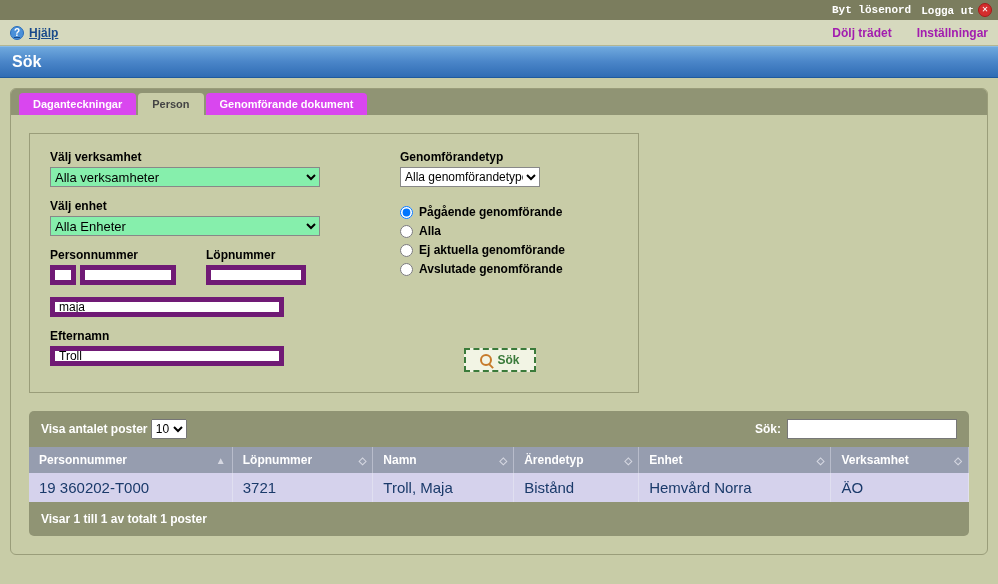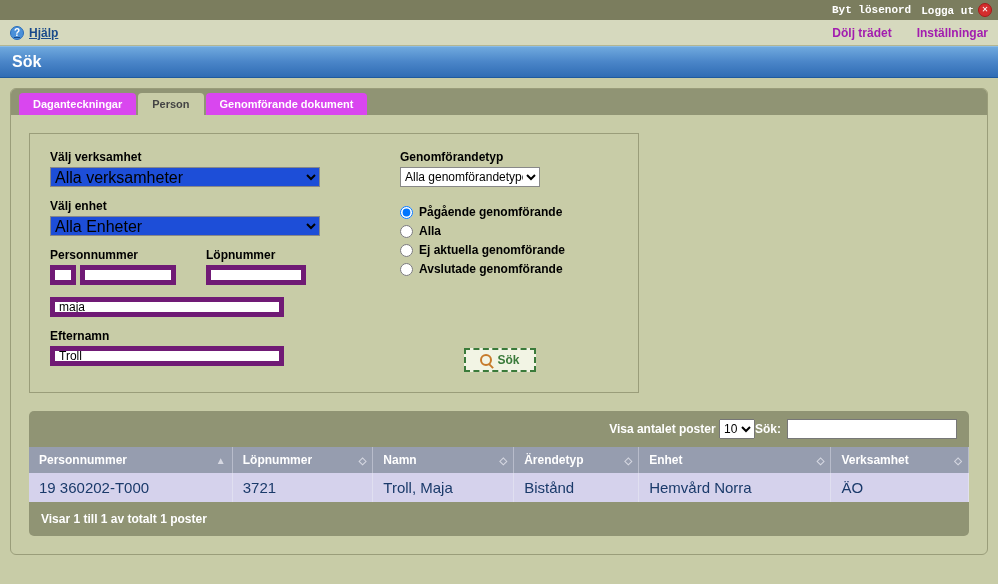--- a/index.html
+++ b/index.html
@@ -145,22 +145,22 @@
   }
   .form-col { display: flex; flex-direction: column; gap: 12px; }
   .form-col.left { width: 300px; }
   .form-col.right { width: 200px; }
 
   .field-group { display: flex; flex-direction: column; gap: 3px; }
   .field-label { font-weight: bold; font-size: 12px; }
 
   select.full {
     width: 270px;
-    font-size: 16px;
-    background: #1d4ed8;
+    font-size: 13px;
+    background: #86efac;
     border: 1px solid #888;
     height: 20px;
   }
   select.medium { width: 140px; font-size: 12px; height: 20px; background:#fff; border:1px solid #888; }
 
   input[type=text] {
     border: 5px solid #701a75;
     height: 20px;
     font-size: 12px;
     padding: 2px 4px;
@@ -208,21 +208,21 @@
   }
 
   
   .dt-controls {
     background: #909474;
     border-radius: 5px 5px 0 0;
     color: #fff;
     font-weight: bold;
     padding: 8px 12px;
     display: flex;
-    justify-content: flex-end;
+    justify-content: space-between;
     align-items: center;
     margin-top: 18px;
   }
   .dt-controls select {
     font-size: 12px;
     height: 20px;
   }
   .dt-controls .right-ctrl { display:flex; align-items:center; gap:6px; }
   .dt-controls input[type=text] {
     width: 170px;

